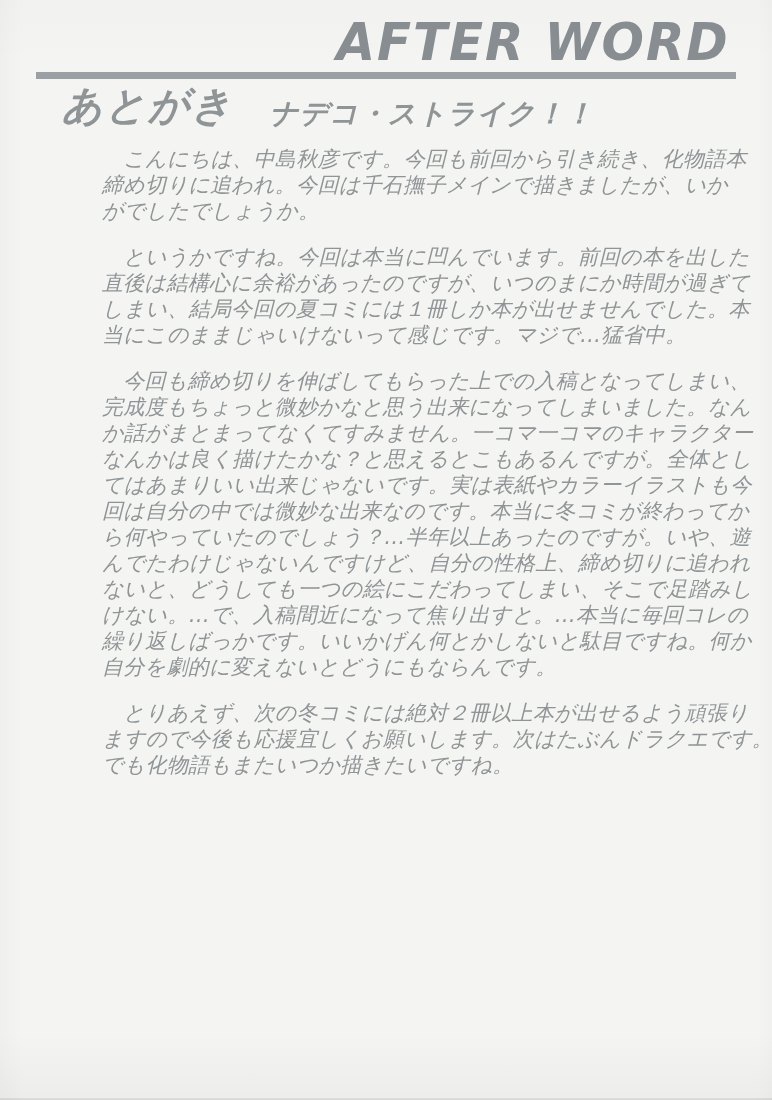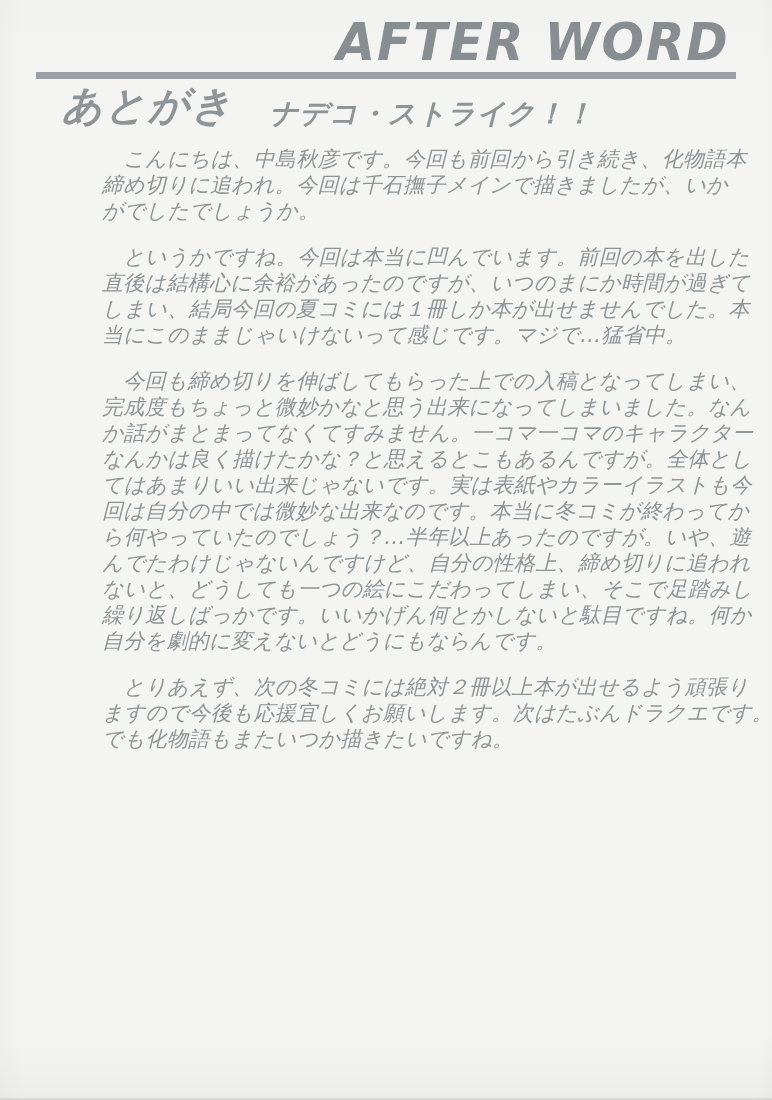--- a/index.html
+++ b/index.html
@@ -86,20 +86,21 @@
       <div class="para">
         <div class="line">　今回も締め切りを伸ばしてもらった上での入稿となってしまい、</div>
         <div class="line">完成度もちょっと微妙かなと思う出来になってしまいました。なん</div>
         <div class="line">か話がまとまってなくてすみません。一コマ一コマのキャラクター</div>
         <div class="line">なんかは良く描けたかな？と思えるとこもあるんですが。全体とし</div>
         <div class="line">てはあまりいい出来じゃないです。実は表紙やカラーイラストも今</div>
         <div class="line">回は自分の中では微妙な出来なのです。本当に冬コミが終わってか</div>
         <div class="line">ら何やっていたのでしょう？…半年以上あったのですが。いや、遊</div>
         <div class="line">んでたわけじゃないんですけど、自分の性格上、締め切りに追われ</div>
         <div class="line">ないと、どうしても一つの絵にこだわってしまい、そこで足踏みし</div>
+        <div class="line">けない。…で、入稿間近になって焦り出すと。…本当に毎回コレの</div>
         <div class="line">繰り返しばっかです。いいかげん何とかしないと駄目ですね。何か</div>
         <div class="line">自分を劇的に変えないとどうにもならんです。</div>
       </div>
       <div class="para">
         <div class="line">　とりあえず、次の冬コミには絶対２冊以上本が出せるよう頑張り</div>
         <div class="line">ますので今後も応援宜しくお願いします。次はたぶんドラクエです。</div>
         <div class="line">でも化物語もまたいつか描きたいですね。</div>
       </div>
     </div>
 

